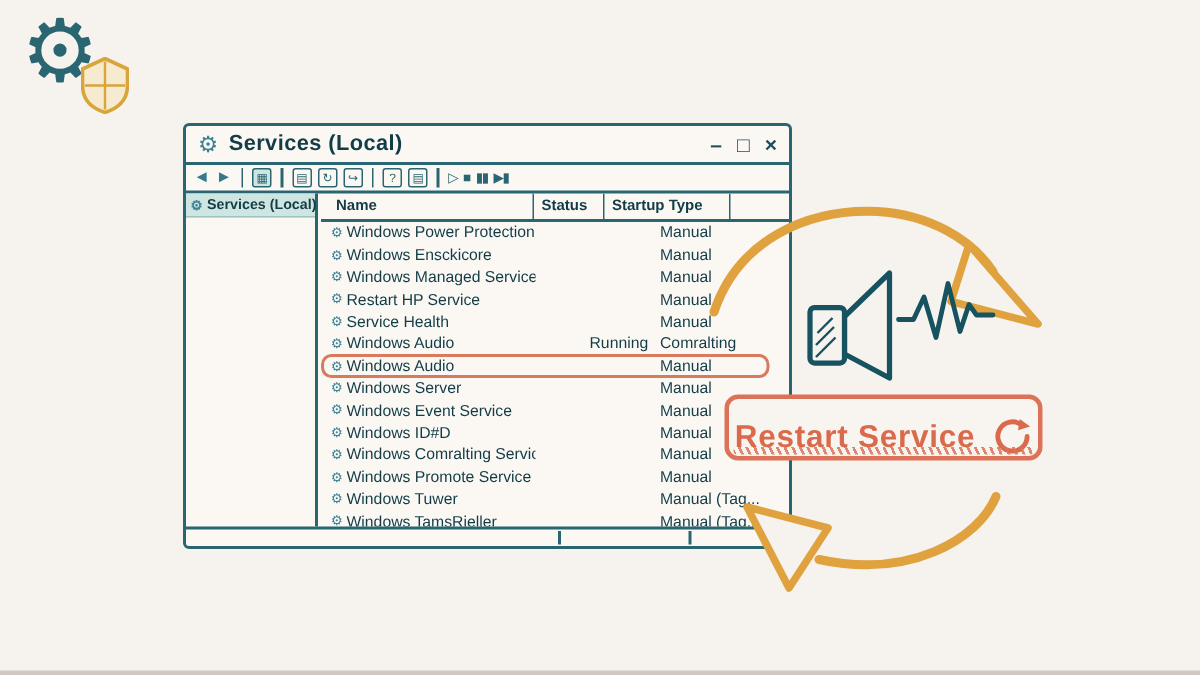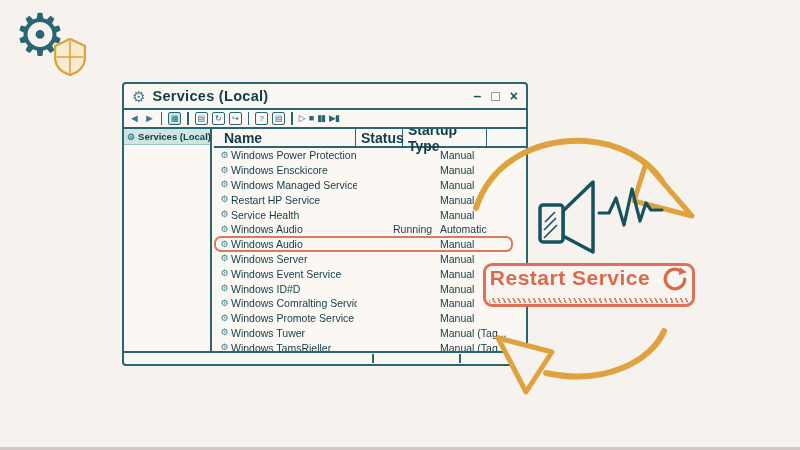--- a/index.html
+++ b/index.html
@@ -53,21 +53,21 @@
   .side-item{
     display:flex;align-items:center;gap:3px;padding:2px 3px;
     background:#cfe5e1;font-size:9.5px;font-weight:bold;color:#123c46;
     border-bottom:1px solid #9cc4c0;white-space:nowrap;
   }
   .side-item .sgear{font-size:9px;color:#3d8294;}
 
   .tablewrap{position:absolute;left:90px;top:45px;right:0;bottom:13px;overflow:hidden;}
   .thead{
     display:flex;height:19px;border-bottom:2px solid #2a6672;
-    font-weight:bold;font-size:14px;color:#123c46;align-items:center;
+    font-weight:bold;font-size:10px;color:#123c46;align-items:center;
   }
   .thead .hc{height:100%;display:flex;align-items:center;padding-left:5px;border-right:1.5px solid #2a6672;}
   .hc.h-name{width:142px;padding-left:10px;}
   .hc.h-status{width:47px;}
   .hc.h-startup{width:84px;}
   .hc.h-extra{flex:1;border-right:none;}
 
   .tbody{position:relative;}
   .trow{
     position:relative;display:flex;align-items:center;height:14.8px;
@@ -90,21 +90,21 @@
   .statusbar .tick.t1{left:248px;}
   .statusbar .tick.t2{left:335px;}
 
   
   .overlay{position:absolute;left:0;top:0;width:800px;height:450px;pointer-events:none;}
 
   
   .restart-btn{
     position:absolute;left:483px;top:263px;width:212px;height:44px;
     border:3px solid #dc7257;border-radius:9px;background:#f8f4ef;
-    display:flex;align-items:flex-start;justify-content:center;gap:12px;
+    display:flex;align-items:flex-end;justify-content:center;gap:12px;
     cursor:pointer;
   }
   .restart-btn::after{
     content:"";position:absolute;left:3px;right:3px;bottom:1px;height:5px;
     background:repeating-linear-gradient(65deg,#dc7257 0 1.8px,transparent 1.8px 4.6px);
     border-radius:3px;opacity:.85;
   }
   .restart-btn .rlabel{
     font-size:21px;font-weight:bold;color:#db6a4c;letter-spacing:.5px;
   }
@@ -207,21 +207,21 @@
           <div class="trow">
       <span class="rgear">⚙</span>
       <span class="c-name">Service Health</span>
       <span class="c-status"></span>
       <span class="c-startup">Manual</span>
     </div>
           <div class="trow">
       <span class="rgear">⚙</span>
       <span class="c-name">Windows Audio</span>
       <span class="c-status">Running</span>
-      <span class="c-startup">Automatic</span>
+      <span class="c-startup">Comralting</span>
     </div>
           <div class="trow hl">
       <span class="rgear">⚙</span>
       <span class="c-name">Windows Audio</span>
       <span class="c-status"></span>
       <span class="c-startup">Manual</span>
     </div>
           <div class="trow">
       <span class="rgear">⚙</span>
       <span class="c-name">Windows Server</span>

